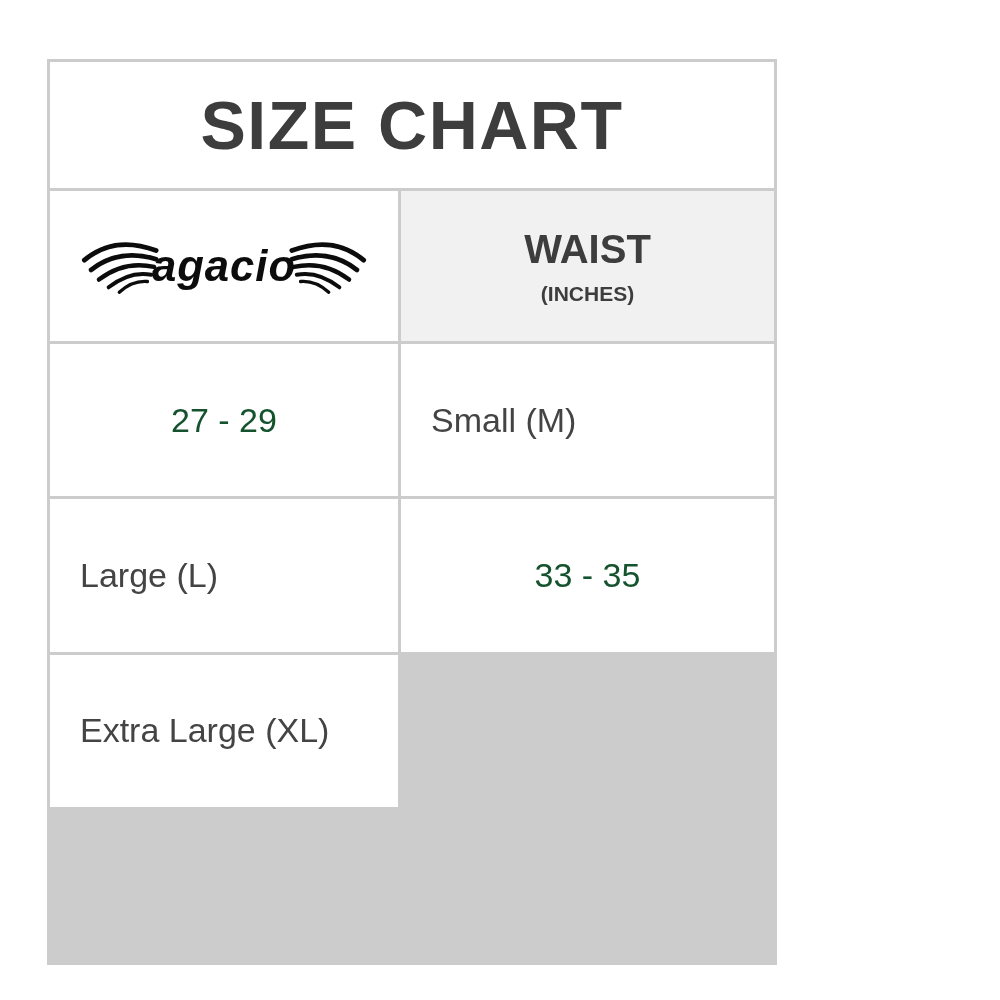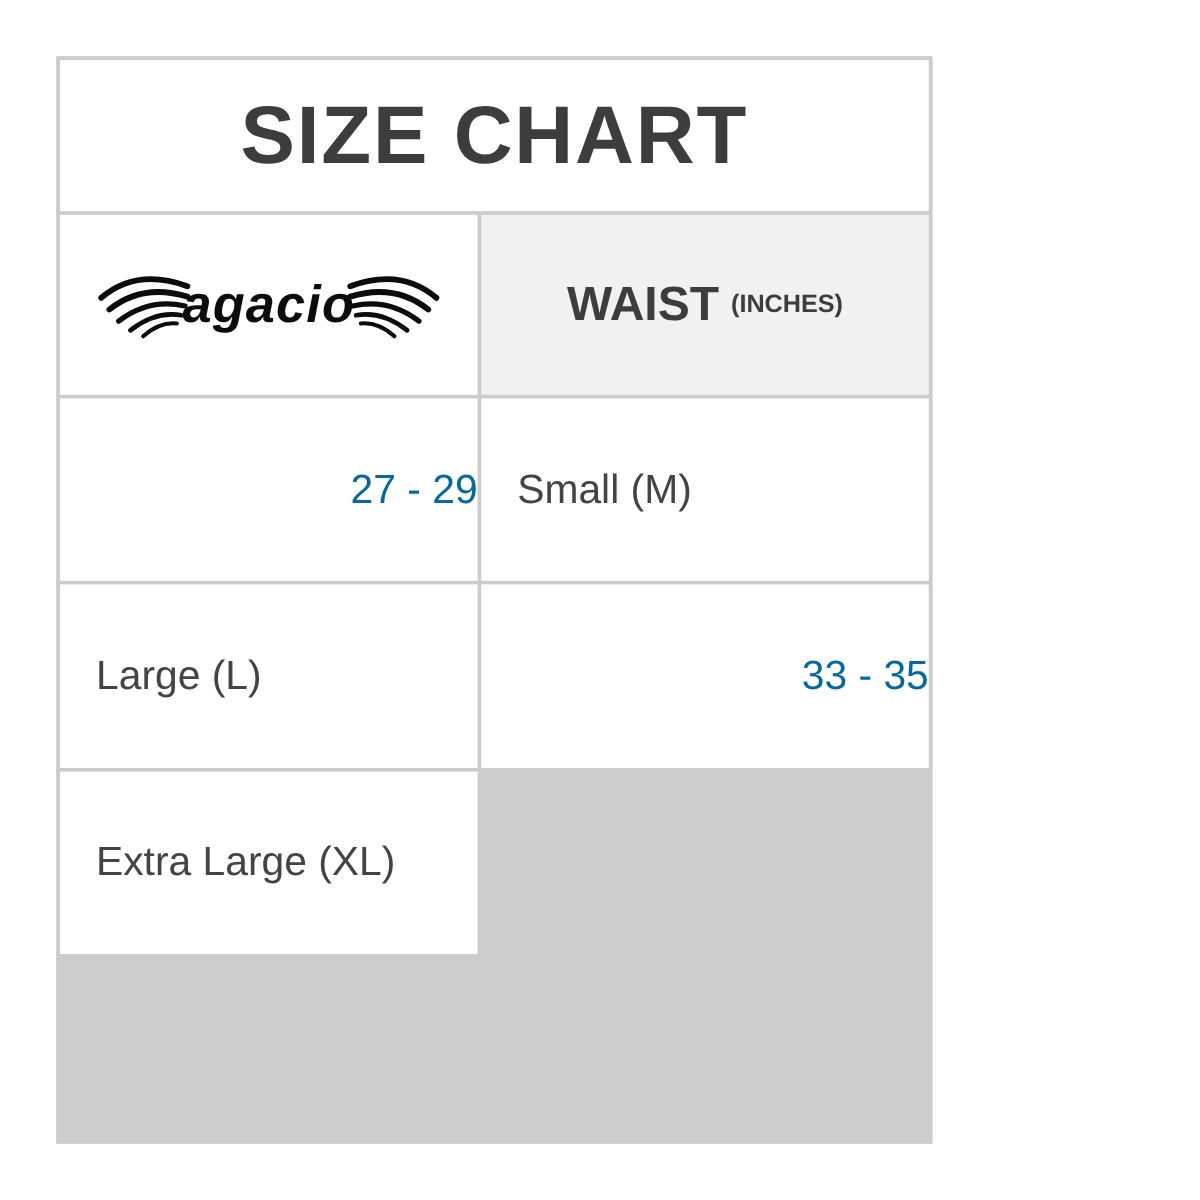--- a/index.html
+++ b/index.html
@@ -6,21 +6,21 @@
     margin: 0;
     padding: 0;
     background: #ffffff;
     width: 1000px;
     height: 1000px;
     font-family: "Liberation Sans", sans-serif;
   }
   .size-chart {
     position: absolute;
     left: 47px;
-    top: 47px;
+    top: 59px;
     width: 730px;
     height: 906px;
     box-sizing: border-box;
     border: 3px solid #cccccc;
     background: #cccccc;
     display: grid;
     grid-template-columns: 348px 1fr;
     grid-template-rows: 126px 150px 1fr 1fr 1fr 1fr;
     gap: 3px;
   }
@@ -41,38 +41,39 @@
   .logo-cell {
     justify-content: center;
   }
   .waist-header-cell {
     background: #f1f1f1;
     justify-content: center;
     align-items: baseline;
     font-weight: bold;
     color: #3d3d3d;
     gap: 10px;
+    flex-direction: column;
   }
   .waist-header-cell .waist-main {
     font-size: 40px;
     align-self: center;
   }
   .waist-header-cell .waist-unit {
     font-size: 21px;
     align-self: center;
   }
   .size-cell {
     padding-left: 30px;
     font-size: 34px;
     color: #444444;
   }
   .value-cell {
-    justify-content: flex-end;
+    justify-content: center;
     font-size: 34px;
-    color: #0369a1;
+    color: #14532d;
   }
   .brand-logo {
     display: block;
   }
 </style>
 </head>
 <body>
 
 <div class="size-chart">
 

